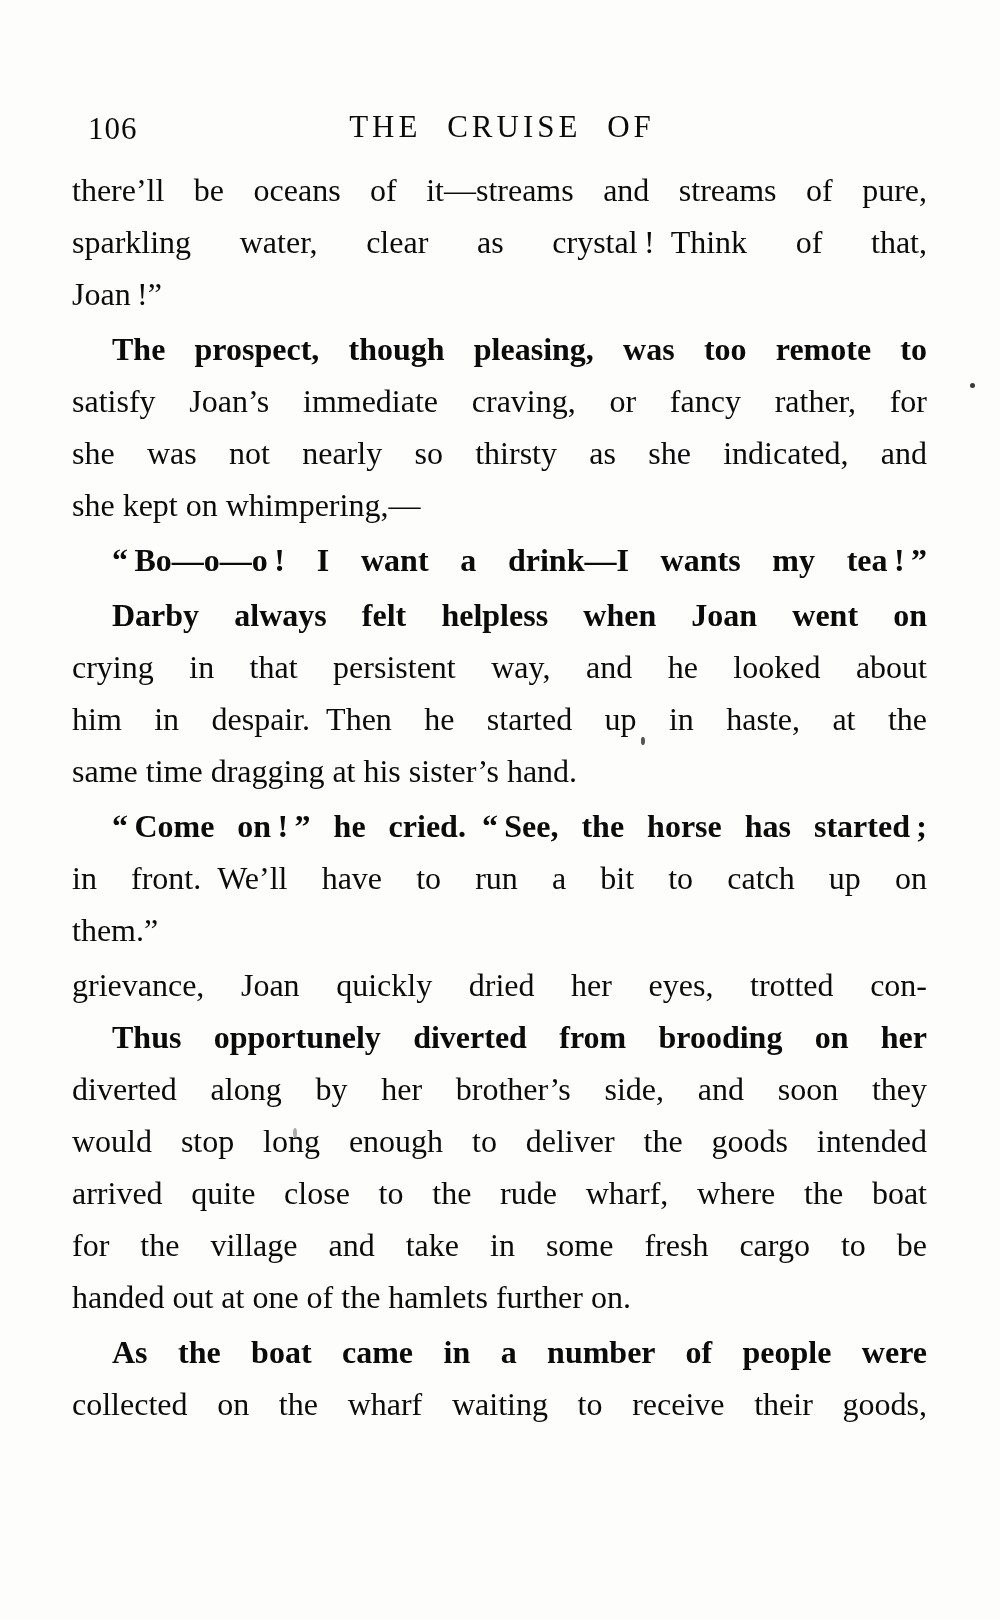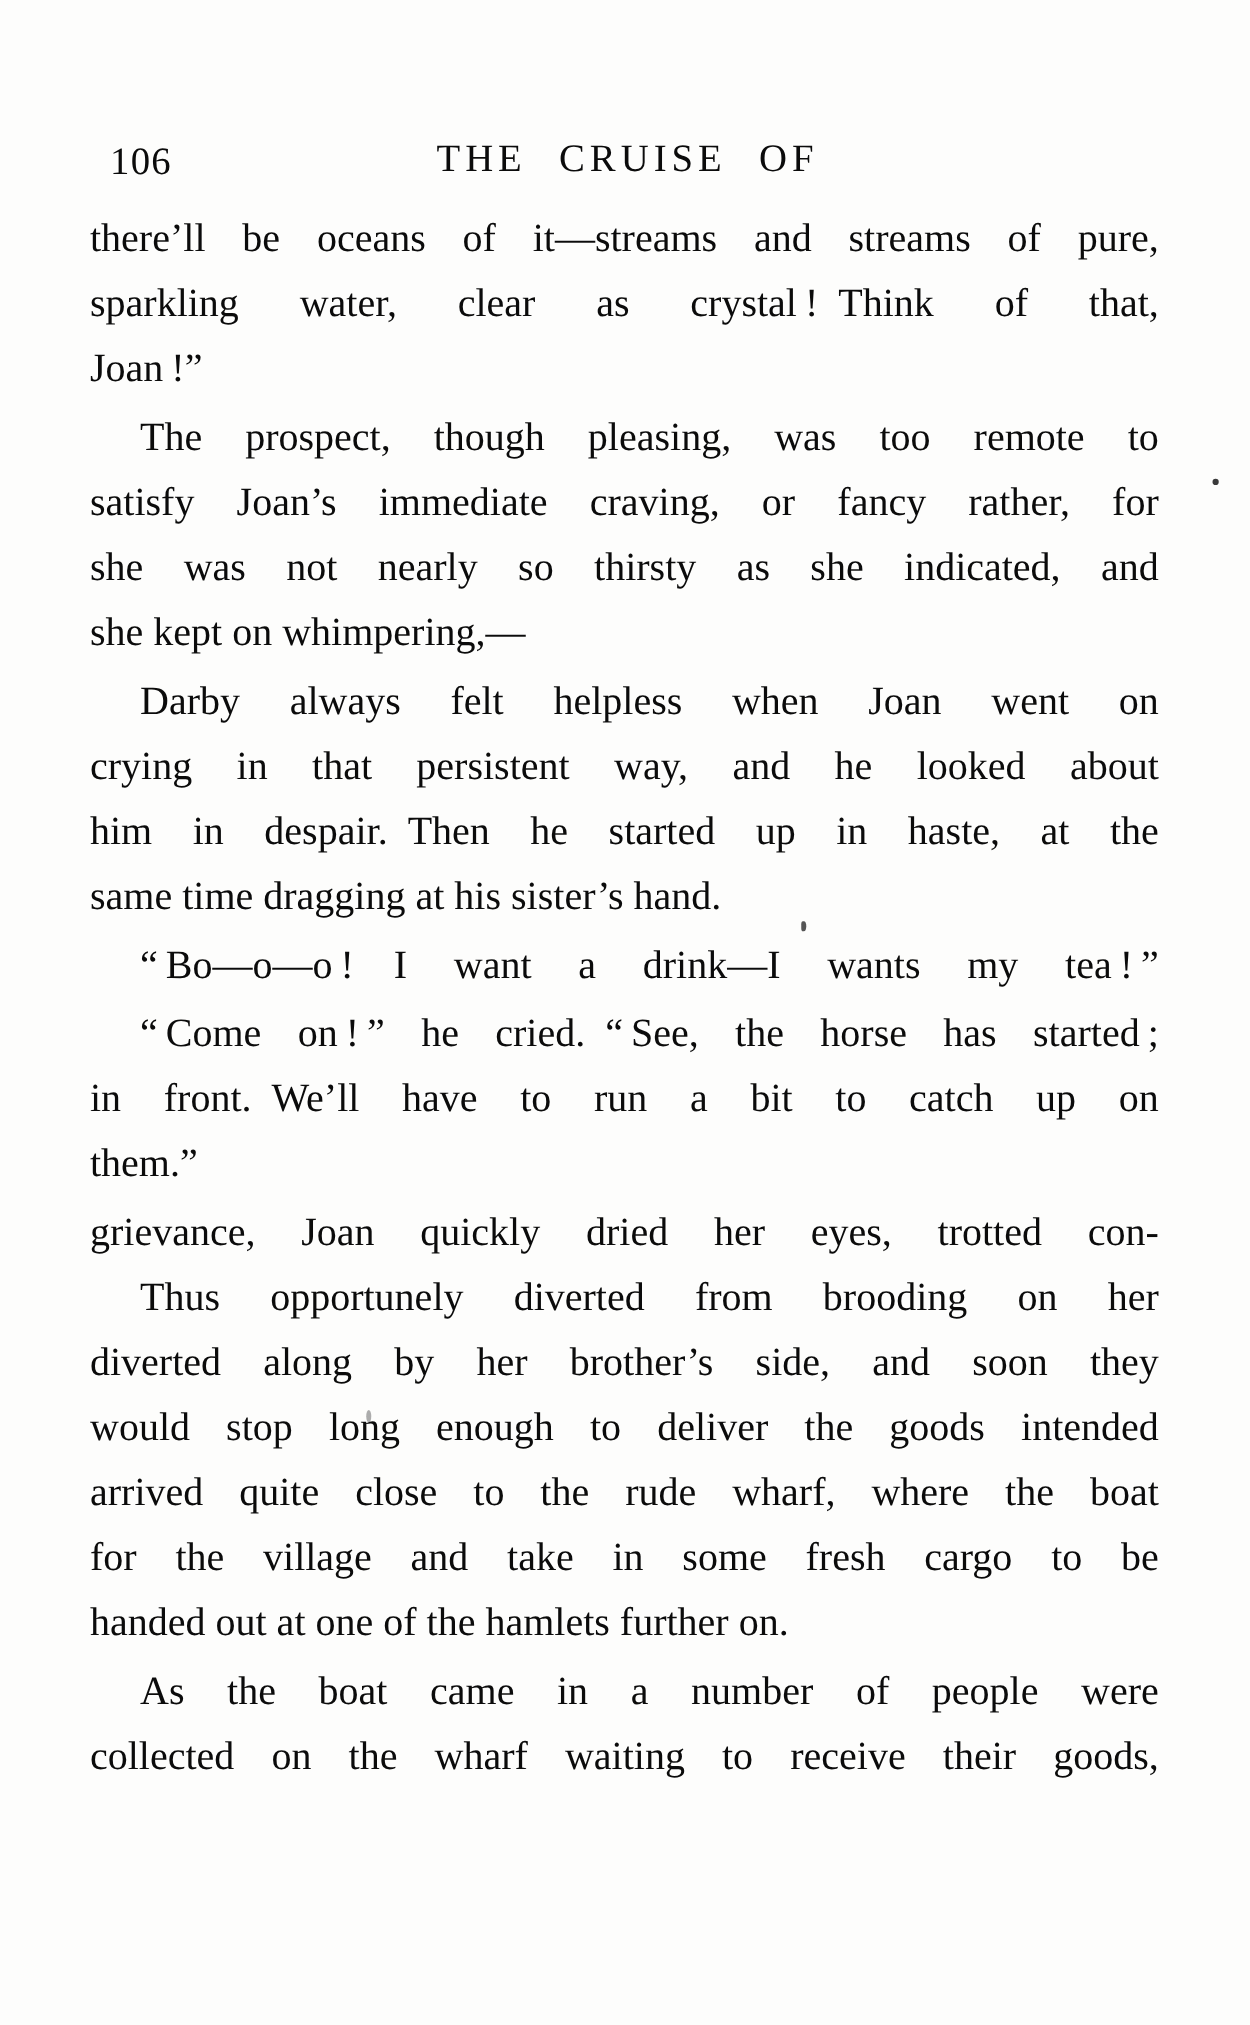--- a/index.html
+++ b/index.html
@@ -59,20 +59,21 @@
     text-align-last: justify;
     height: 52px;
     overflow: visible;
     white-space: normal;
   }
   .line-last {
     text-align-last: left;
   }
   .line-indent {
     text-indent: 40px;
+    font-weight: bold;
   }
   .line em {
     font-style: italic;
   }
   
   .speck {
     position: absolute;
     background: #3a3a3a;
     border-radius: 50%;
   }
@@ -96,27 +97,27 @@
         <div class="line">sparkling water, clear as crystal ! Think of that,</div>
         <div class="line line-last">Joan !”</div>
       </div>
       <div class="paragraph">
         <div class="line line-indent">The prospect, though pleasing, was too remote to</div>
         <div class="line">satisfy Joan’s immediate craving, or fancy rather, for</div>
         <div class="line">she was not nearly so thirsty as she indicated, and</div>
         <div class="line line-last">she kept on whimpering,—</div>
       </div>
       <div class="paragraph">
+        <div class="line line-indent">“ Bo—o—o ! I want a drink—I wants my tea ! ”</div>
+      </div>
+      <div class="paragraph">
         <div class="line line-indent">Darby always felt helpless when Joan went on</div>
         <div class="line">crying in that persistent way, and he looked about</div>
         <div class="line">him in despair. Then he started up in haste, at the</div>
         <div class="line line-last">same time dragging at his sister’s hand.</div>
-      </div>
-      <div class="paragraph">
-        <div class="line line-indent">“ Bo—o—o ! I want a drink—I wants my tea ! ”</div>
       </div>
       <div class="paragraph">
         <div class="line line-indent">“ Come on ! ” he cried. “ See, the horse has started ;</div>
         <div class="line">in front. We’ll have to run a bit to catch up on</div>
         <div class="line line-last">them.”</div>
       </div>
       <div class="paragraph">
         <div class="line">grievance, Joan quickly dried her eyes, trotted con-</div>
         <div class="line line-indent">Thus opportunely diverted from brooding on her</div>
         <div class="line">diverted along by her brother’s side, and soon they</div>

